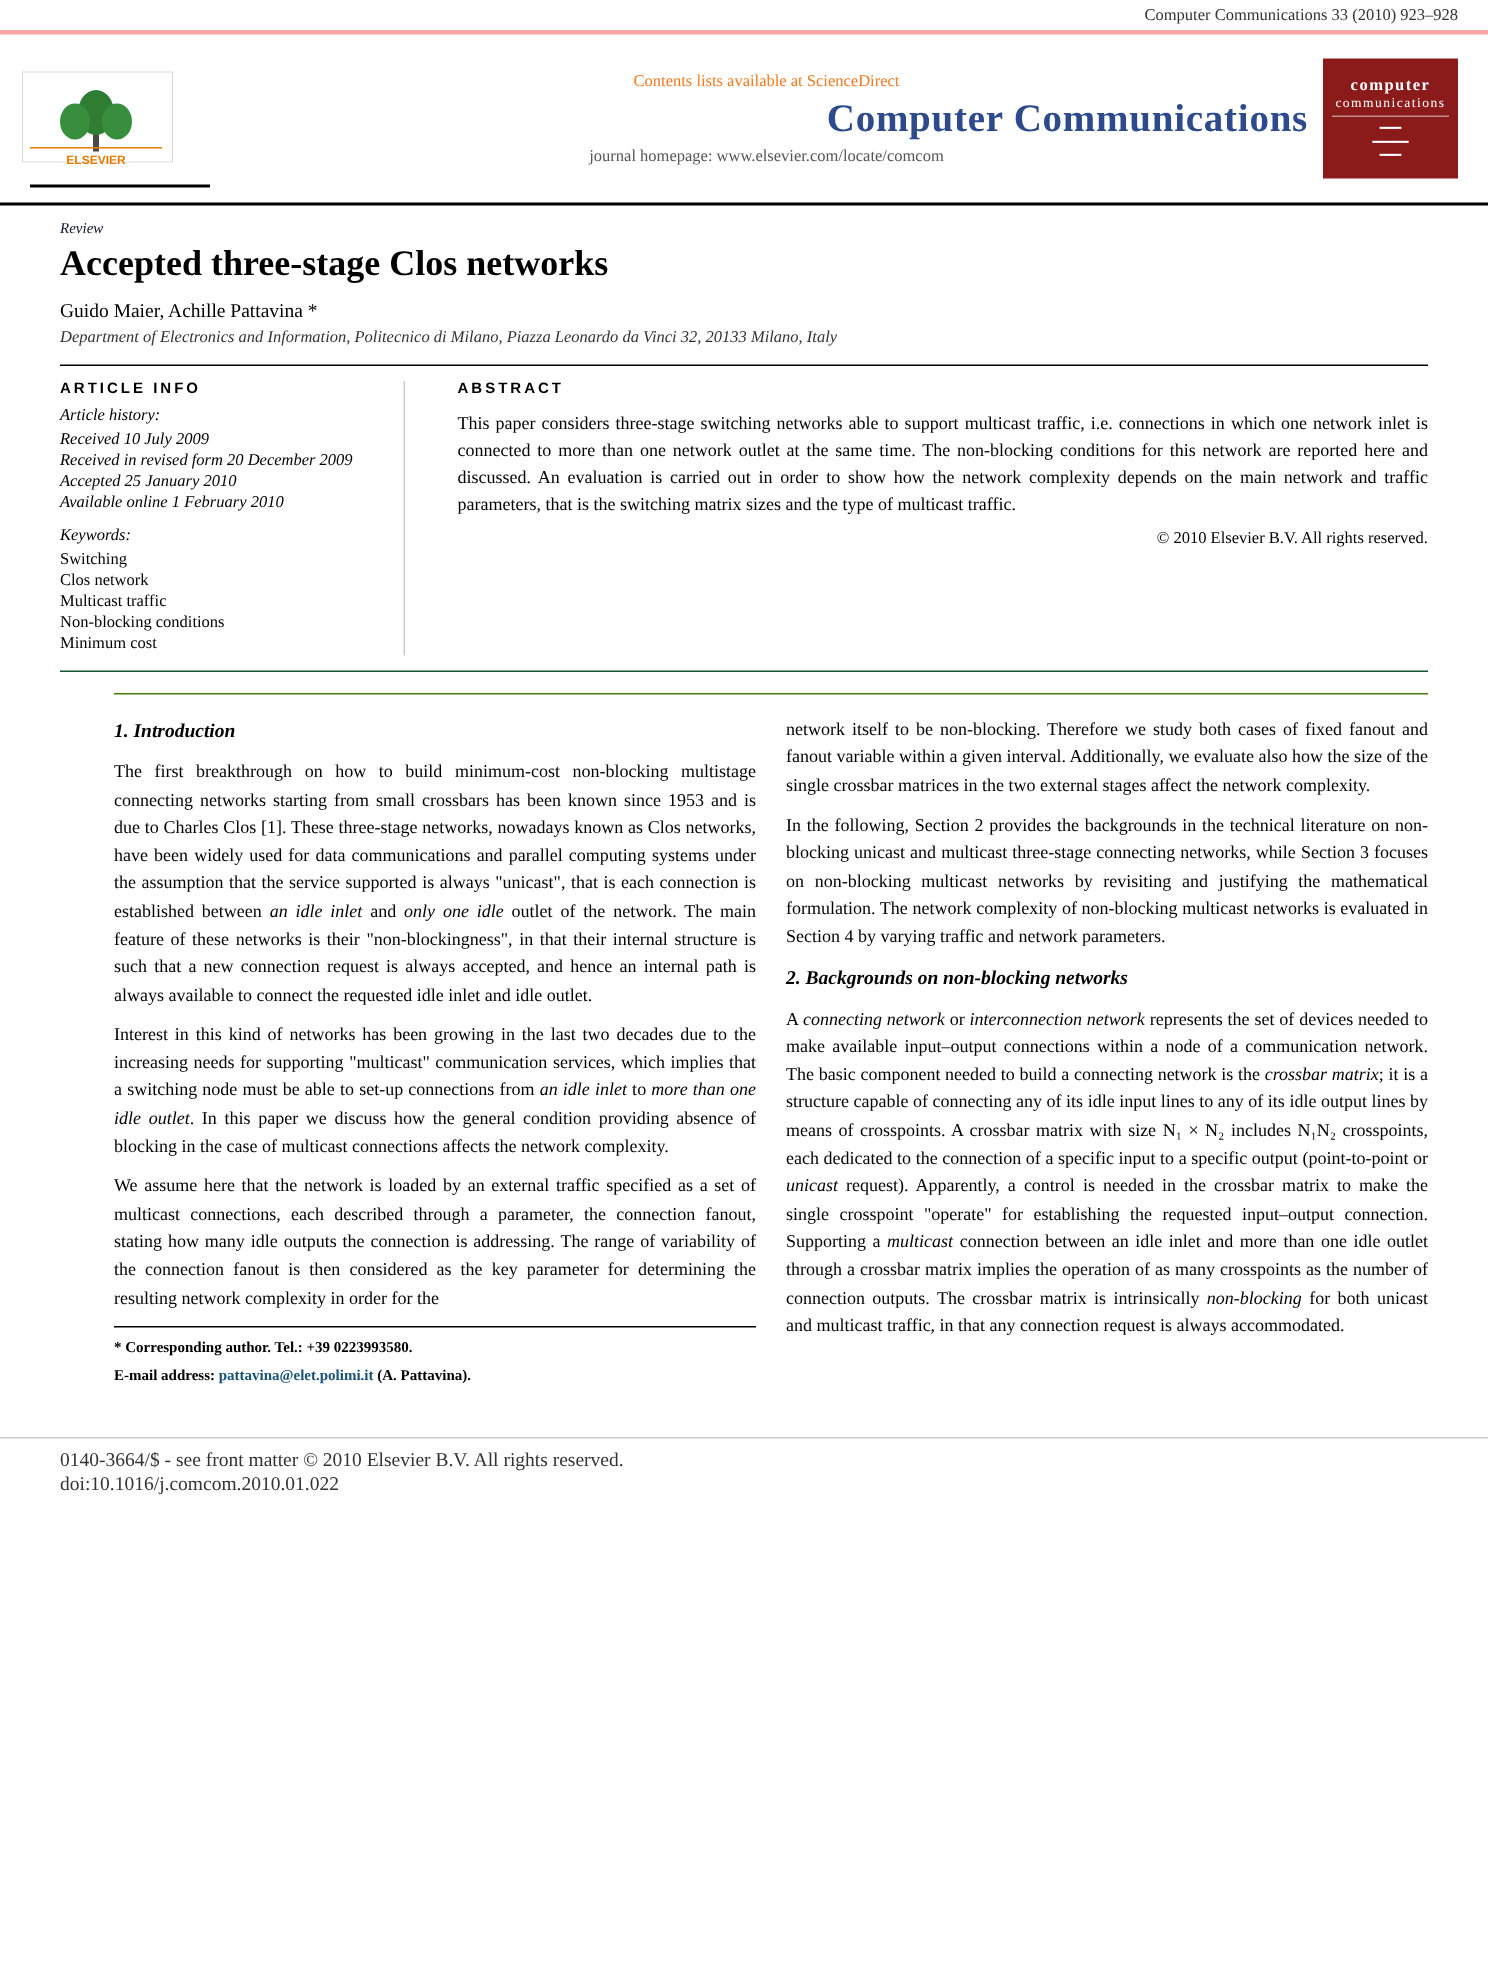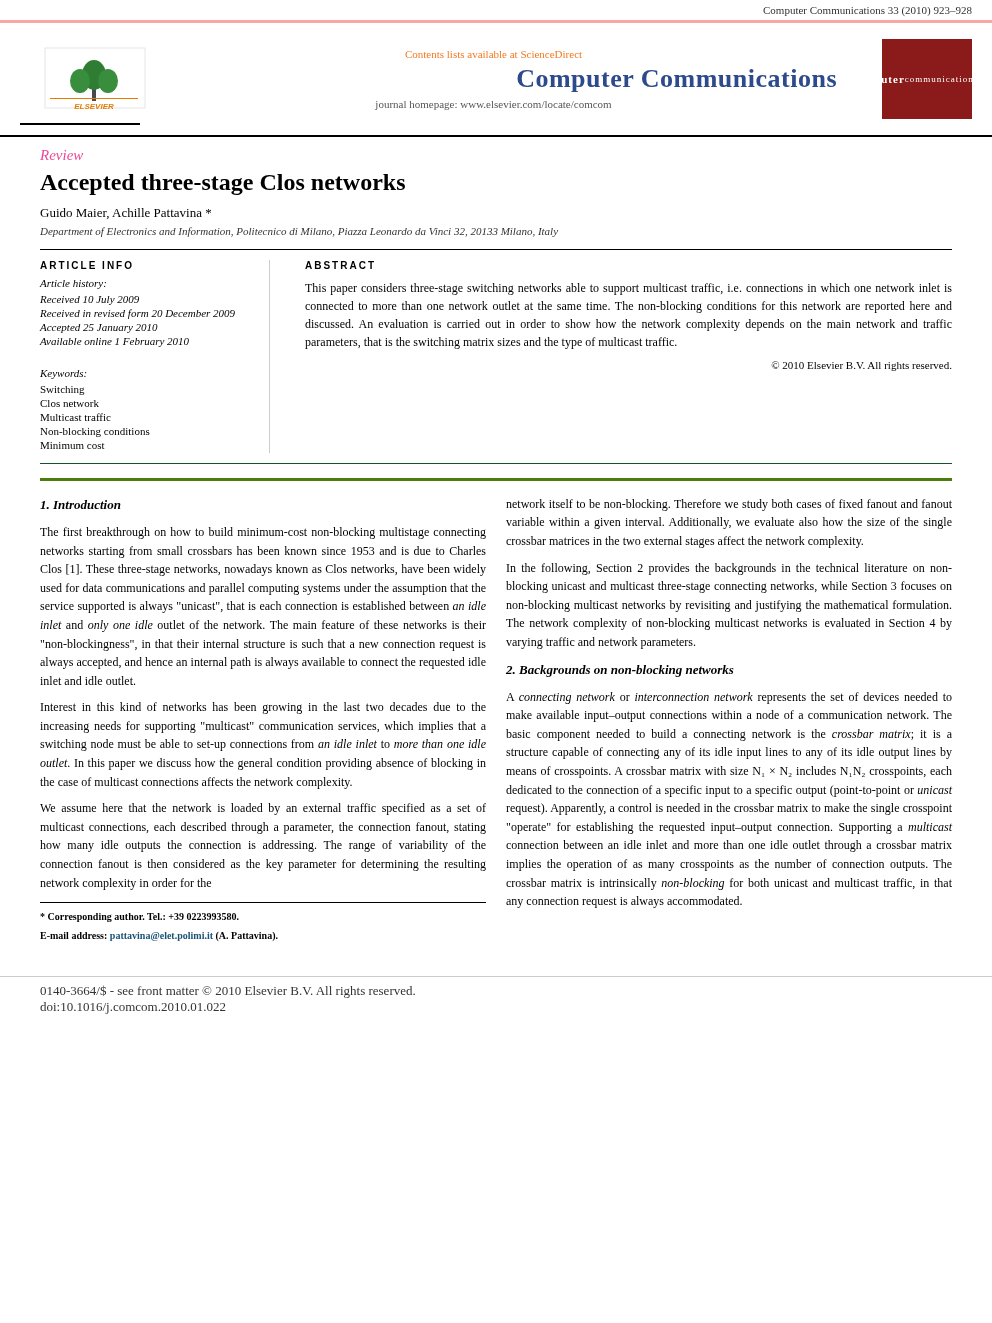--- a/index.html
+++ b/index.html
@@ -27,22 +27,21 @@
       align-items: center;
       padding: 10px 20px;
       border-bottom: 2px solid #000;
       position: relative;
     }
     .journal-header .elsevier-logo {
       width: 120px;
       flex-shrink: 0;
       display: flex;
       flex-direction: column;
-      align-items: flex-start;
-      font-style: italic;
+      align-items: flex-end;
     }
     .journal-header .journal-center {
       flex: 1;
       text-align: center;
       padding: 0 10px;
     }
     .sciencedirect-link {
       font-size: 11px;
       color: #333;
       margin-bottom: 4px;
@@ -66,36 +65,35 @@
     .journal-logo-right {
       width: 90px;
       flex-shrink: 0;
       background: #8b1a1a;
       color: #fff;
       font-size: 9px;
       text-align: center;
       padding: 6px;
       height: 80px;
       display: flex;
-      flex-direction: row;
+      flex-direction: column;
       justify-content: center;
       align-items: center;
-      margin-left: 35px;
     }
 
     
     .article-content {
       padding: 10px 40px 20px 40px;
     }
 
     .review-label {
       font-style: italic;
-      font-size: 15px;
-      margin-bottom: 4px;
-      color: #ec4899;
+      font-size: 10px;
+      margin-bottom: 4px;
+      color: #0f172a;
     }
 
     .article-title {
       font-size: 24px;
       font-weight: bold;
       color: #000;
       margin-bottom: 8px;
       line-height: 1.2;
     }
 
@@ -141,21 +139,21 @@
       margin-bottom: 4px;
     }
 
     .article-history-item {
       font-size: 11px;
       margin-bottom: 2px;
       font-style: italic;
     }
 
     .keywords-section {
-      margin-top: 20px;
+      margin-top: 10px;
     }
 
     .keywords-title {
       font-style: italic;
       font-size: 11px;
       margin-bottom: 4px;
     }
 
     .keyword-item {
       font-size: 11px;
@@ -185,22 +183,23 @@
       text-align: right;
       font-size: 11px;
       margin-top: 8px;
     }
 
     
     .two-col {
       display: flex;
       gap: 20px;
       margin-top: 14px;
-      border-top: 3px solid #4d7c0f;
+      border-top: 1px solid #4d7c0f;
       padding-top: 14px;
+      margin-left: 36px;
     }
 
     .col-left, .col-right {
       flex: 1;
       font-size: 12px;
       line-height: 1.55;
       text-align: justify;
     }
 
     .section-heading {

